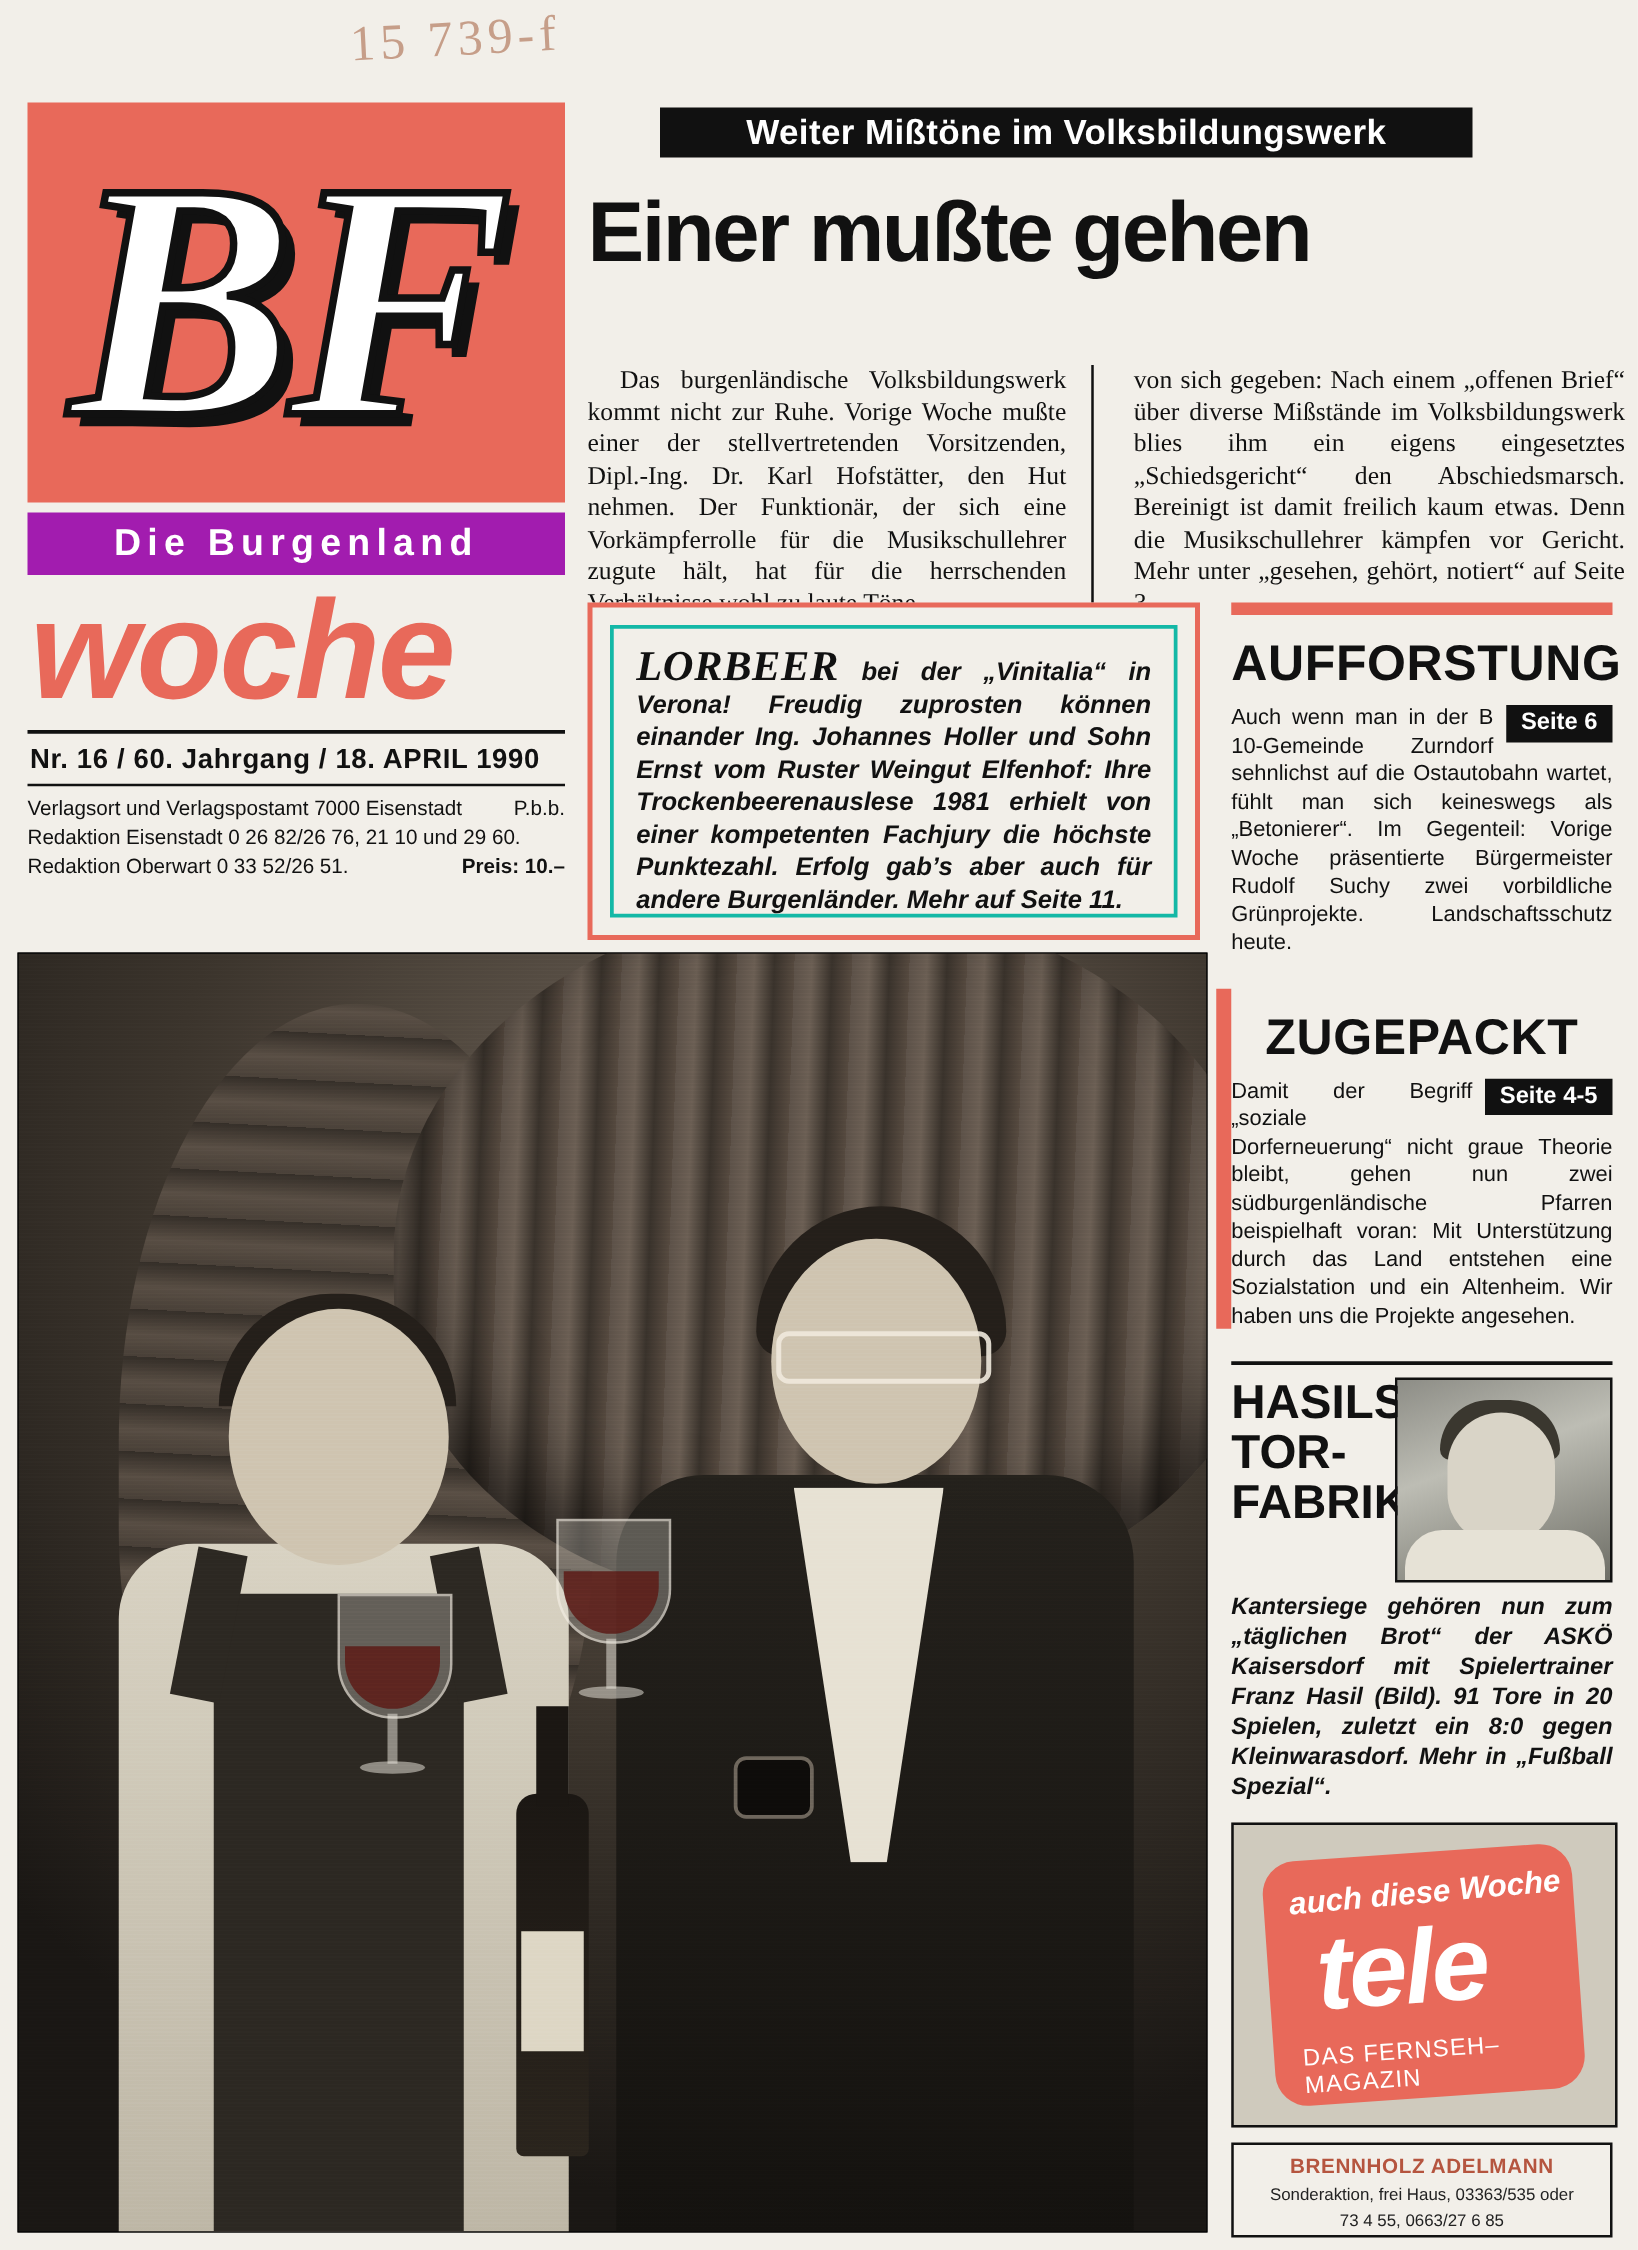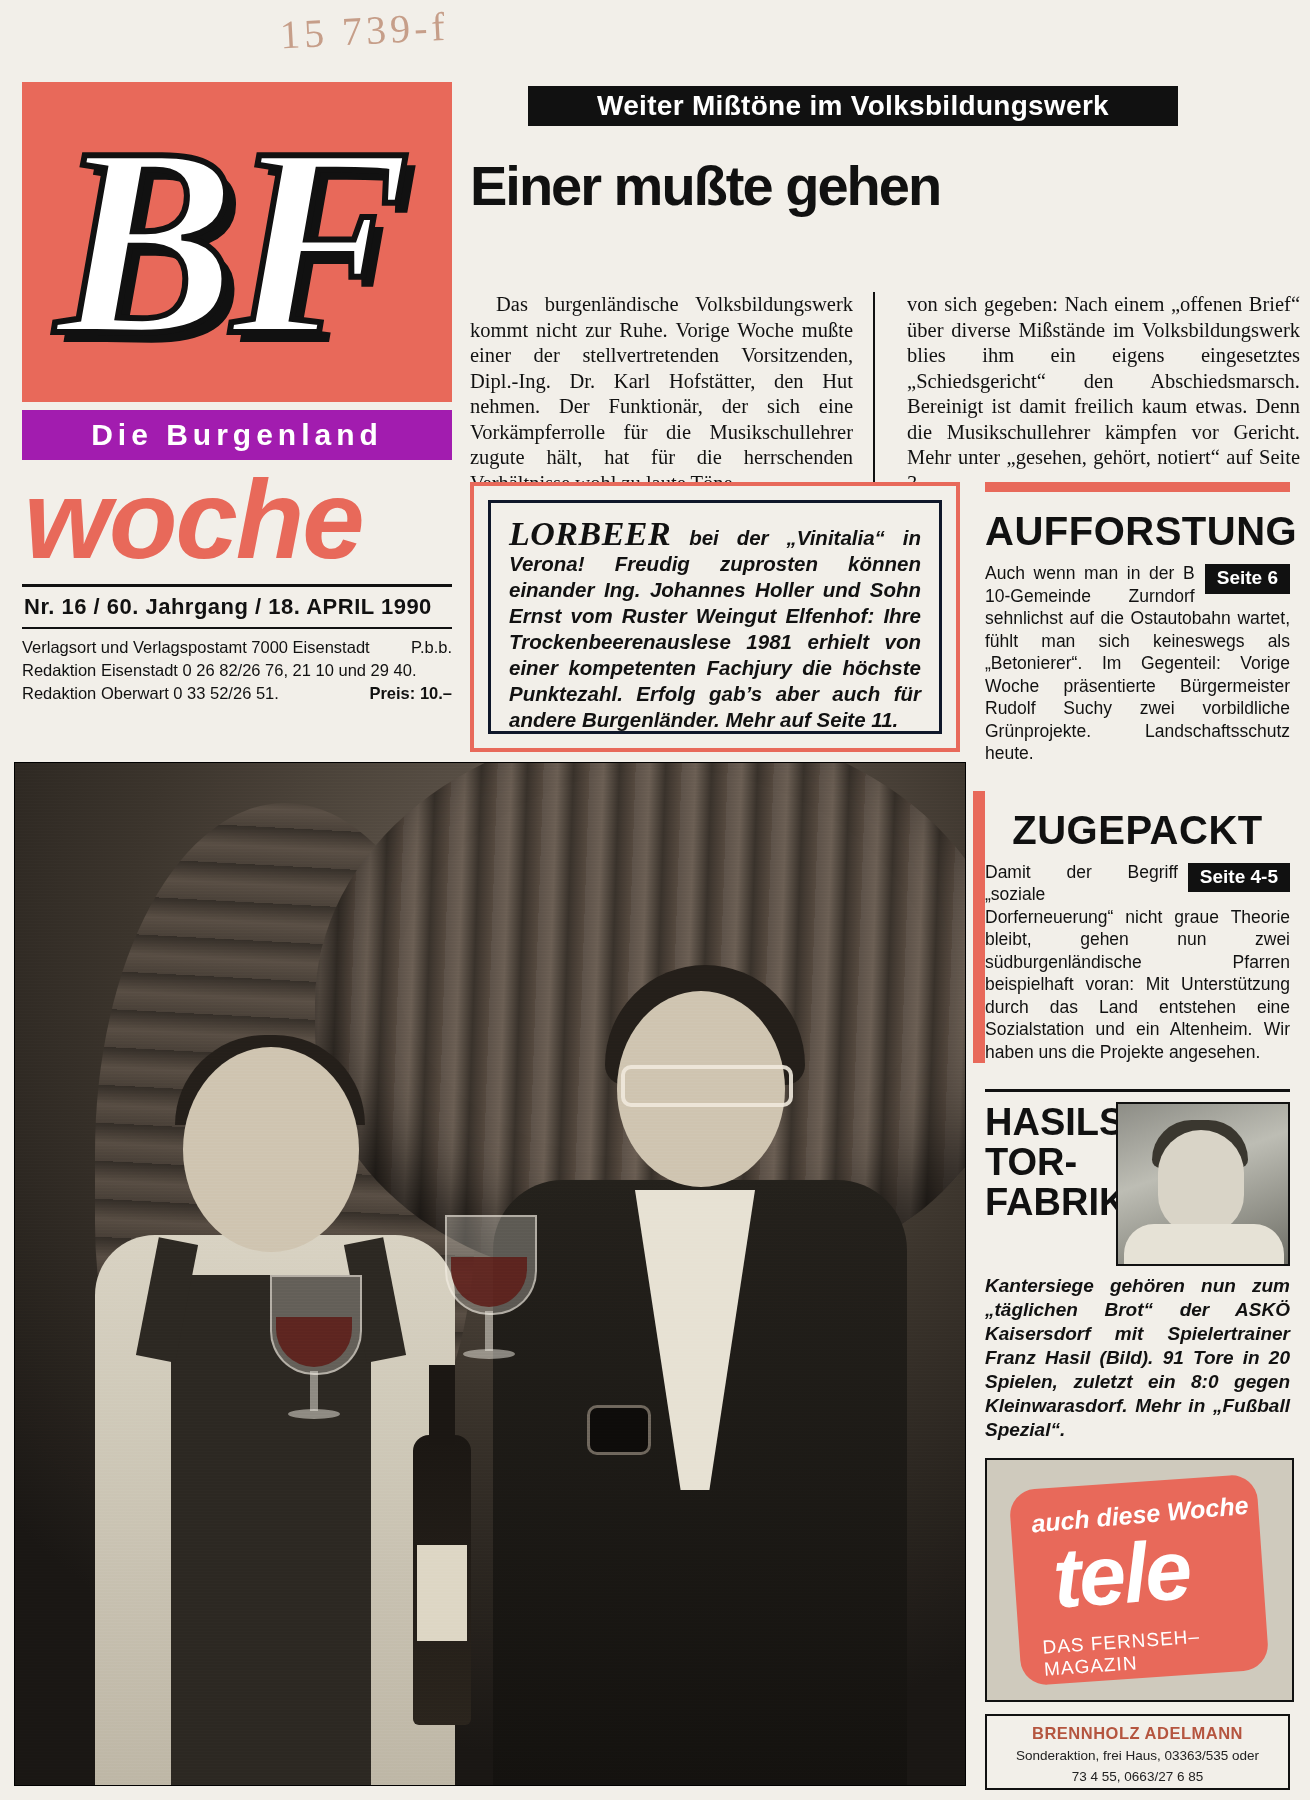--- a/index.html
+++ b/index.html
@@ -82,21 +82,21 @@
     position:absolute;left:528px;top:86px;width:650px;height:40px;
     background:#111;color:#fff;
     font-family:"Liberation Sans", sans-serif;
     font-weight:bold;font-size:28px;
     display:flex;align-items:center;justify-content:center;
     letter-spacing:.3px;
   }
   .headline{
     position:absolute;left:470px;top:140px;width:820px;
     font-family:"Liberation Sans", sans-serif;
-    font-weight:bold;font-size:56px;line-height:92px;
+    font-weight:bold;font-size:68px;line-height:92px;
     letter-spacing:-2px;
     color:#111;
   }
   .lead{
     position:absolute;left:470px;top:292px;width:830px;
     display:flex;gap:32px;
   }
   .lead .col{
     width:395px;
     font-family:"Liberation Serif", serif;
@@ -109,21 +109,21 @@
   .lead .col .indent{text-indent:26px;}
   
   .lorbeer-outer{
     position:absolute;left:470px;top:482px;width:490px;height:270px;
     border:4px solid #e8695a;
     background:#f2efe9;
     box-sizing:border-box;
   }
   .lorbeer-inner{
     position:absolute;left:14px;top:14px;right:14px;bottom:14px;
-    border:3px solid #0f172a;
+    border:3px solid #14b8a6;
     padding:18px 18px 10px 18px;
     box-sizing:border-box;
   }
   .lorbeer-text{
     font-family:"Liberation Sans", sans-serif;
     font-style:italic;font-weight:bold;
     font-size:20.5px;line-height:26px;
     text-align:justify;
   }
   .lorbeer-text .big{
@@ -354,21 +354,21 @@
       <div class="bf-letters">BF</div>
     </div>
     <div class="die-burgenland">Die Burgenland</div>
     <div class="woche">woche</div>
     <div class="issue-line">Nr. 16   /   60. Jahrgang   /   18. APRIL 1990</div>
     <div class="imprint">
       <div class="row">
         <span>Verlagsort und Verlagspostamt 7000 Eisenstadt</span>
         <span>P.b.b.</span>
       </div>
-      <div>Redaktion Eisenstadt 0 26 82/26 76, 21 10 und 29 40.</div>
+      <div>Redaktion Eisenstadt 0 26 82/26 76, 21 10 und 29 60.</div>
       <div class="row">
         <span>Redaktion Oberwart 0 33 52/26 51.</span>
         <span><b>Preis: 10.–</b></span>
       </div>
     </div>
   </div>
 
   <div class="kicker">Weiter Mißtöne im Volksbildungswerk</div>
   <div class="headline">Einer mußte gehen</div>
   <div class="lead">

